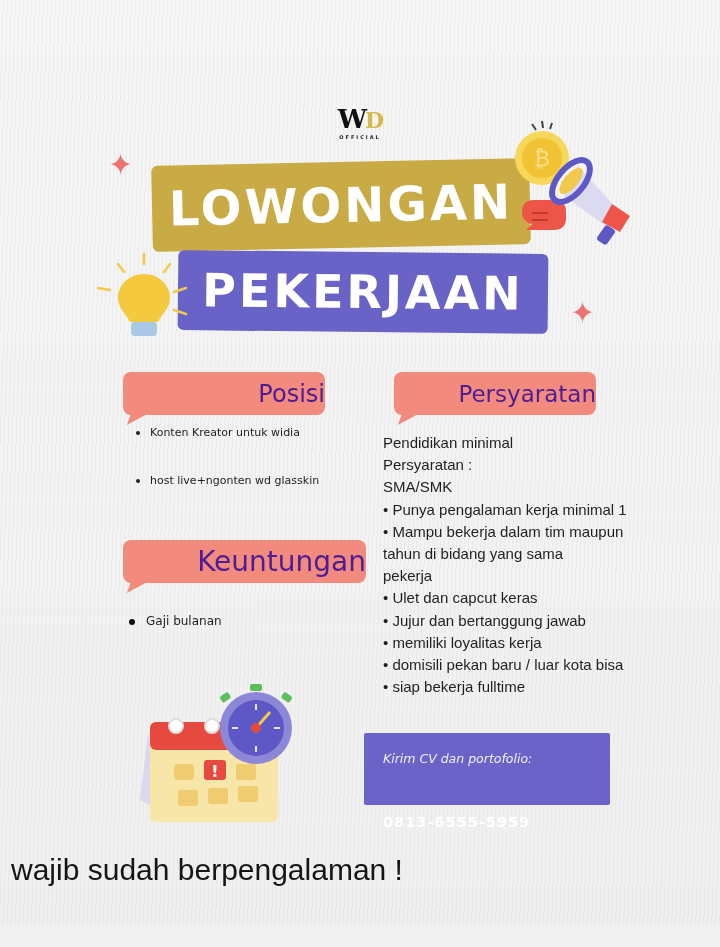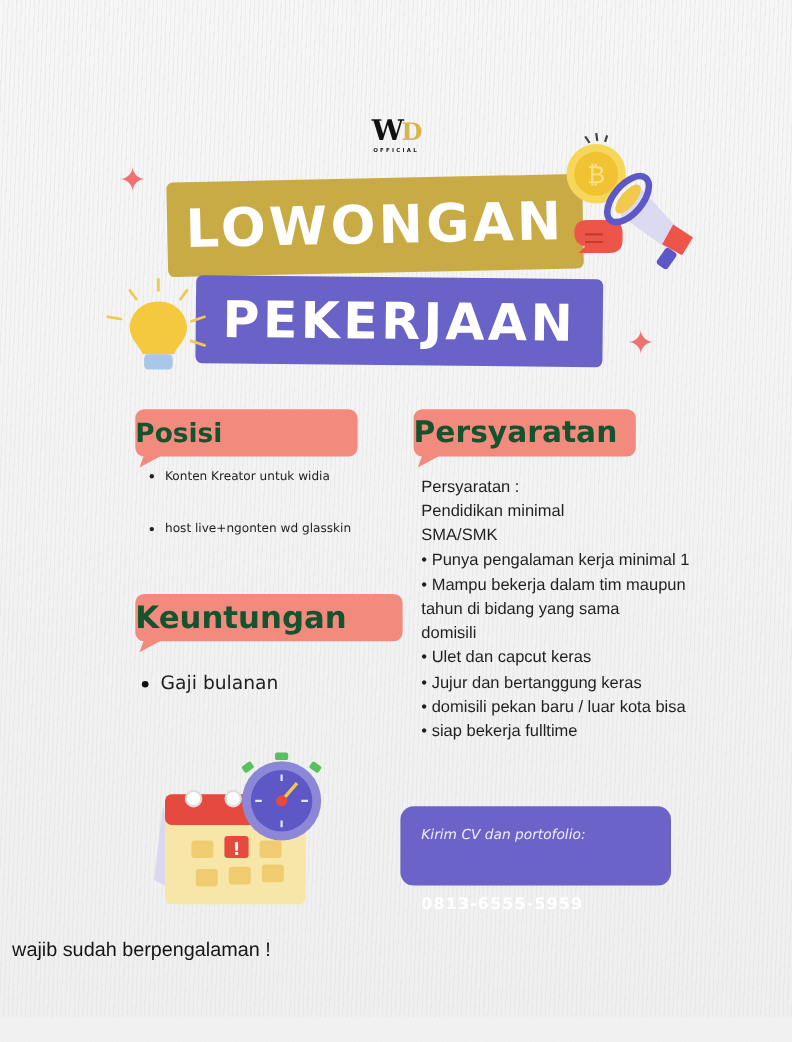--- a/index.html
+++ b/index.html
@@ -44,55 +44,55 @@
       left: 178px; top: 252px; width: 370px; height: 80px;
       background: #6962c7; font-size: 46px; letter-spacing: 3px;
       transform: rotate(0.6deg);
     }
 
     
     .sparkle { color: #ef7272; font-size: 30px; line-height: 30px; }
 
     
     .pill {
-      background: #f38a7e; color: #14532d;
-      font-weight: bold; border-radius: 8px;
-      display: flex; align-items: center; justify-content: flex-start;
+      background: #f38a7e; color: #4c1d95;
+      font-weight: normal; border-radius: 8px;
+      display: flex; align-items: center; justify-content: flex-end;
       font-size: 24px;
     }
     .pill::after {
       content: ""; position: absolute; left: 6px; bottom: -10px;
       width: 0; height: 0;
       border-top: 12px solid #f38a7e; border-right: 18px solid transparent;
       transform: skewX(-20deg);
     }
     .pill-posisi { left: 123px; top: 372px; width: 202px; height: 43px; }
-    .pill-persyaratan { left: 376px; top: 372px; width: 202px; height: 43px; font-size: 27px; }
+    .pill-persyaratan { left: 394px; top: 372px; width: 202px; height: 43px; font-size: 23px; }
     .pill-keuntungan { left: 123px; top: 540px; width: 243px; height: 43px; font-size: 28px; }
 
     .posisi-list { left: 134px; top: 426px; font-size: 11px; list-style: none; }
     .posisi-list li { position: relative; padding-left: 16px; height: 48px; line-height: 14px; }
     .posisi-list li::before { content: ""; position: absolute; left: 2px; top: 5px; width: 4px; height: 4px; background: #222; border-radius: 50%; }
 
-    .keuntungan-list { left: 128px; top: 608px; font-size: 17px; list-style: none; }
+    .keuntungan-list { left: 128px; top: 608px; font-size: 12px; list-style: none; }
     .keuntungan-list li { position: relative; padding-left: 18px; line-height: 26px; }
     .keuntungan-list li::before { content: ""; position: absolute; left: 1px; top: 11px; width: 6px; height: 6px; background: #111; border-radius: 50%; }
 
     .req { left: 383px; top: 432px; width: 290px; font-family: "Liberation Sans", sans-serif; font-size: 15px; line-height: 22.2px; color: #1f1f1f; }
     .req div { white-space: nowrap; }
 
     .contact {
       left: 364px; top: 733px; width: 246px; height: 72px;
-      background: #6b63c8; border-radius: 12px; color: #fff;
+      background: #6b63c8; border-radius: 2px; color: #fff;
       padding: 17px 0 0 19px;
     }
     .contact .lbl { font-style: italic; font-size: 12.5px; line-height: 17px; color: #f0eefc; }
     .contact .phone { font-weight: bold; font-size: 14.5px; letter-spacing: 1px; line-height: 22px; margin-top: 44px; }
 
-    .footer-text { left: 11px; top: 853px; font-family: "Liberation Sans", sans-serif; font-size: 18px; color: #151515; }
+    .footer-text { left: 11px; top: 853px; font-family: "Liberation Sans", sans-serif; font-size: 30px; color: #151515; }
   </style>
 </head>
 <body>
 
 <div class="texture"></div>
 <div class="bottom-band"></div>
 
 <div class="abs logo">
   <div class="mark"><span>W</span><span class="d">D</span></div>
   <div class="sub">OFFICIAL</div>
@@ -145,29 +145,30 @@
 </div>
 <ul class="abs posisi-list">
   <li>Konten Kreator untuk widia</li>
   <li>host live+ngonten wd glasskin</li>
 </ul>
 
 <div class="abs pill pill-persyaratan">
   <span>Persyaratan</span>
 </div>
 <div class="abs req">
+  <div>Pendidikan minimal</div>
   <div>Persyaratan :</div>
-  <div>Pendidikan minimal</div>
   <div>SMA/SMK</div>
   <div>• Punya pengalaman kerja minimal 1</div>
   <div>• Mampu bekerja dalam tim maupun</div>
   <div>tahun di bidang yang sama</div>
-  <div>domisili</div>
+  <div>pekerja</div>
   <div>• Ulet dan capcut keras</div>
-  <div>• Jujur dan bertanggung keras</div>
+  <div>• Jujur dan bertanggung jawab</div>
+  <div>• memiliki loyalitas kerja</div>
   <div>• domisili pekan baru / luar kota bisa</div>
   <div>• siap bekerja fulltime</div>
 </div>
 
 <div class="abs pill pill-keuntungan">
   <span>Keuntungan</span>
 </div>
 <ul class="abs keuntungan-list">
   <li>Gaji bulanan</li>
 </ul>

